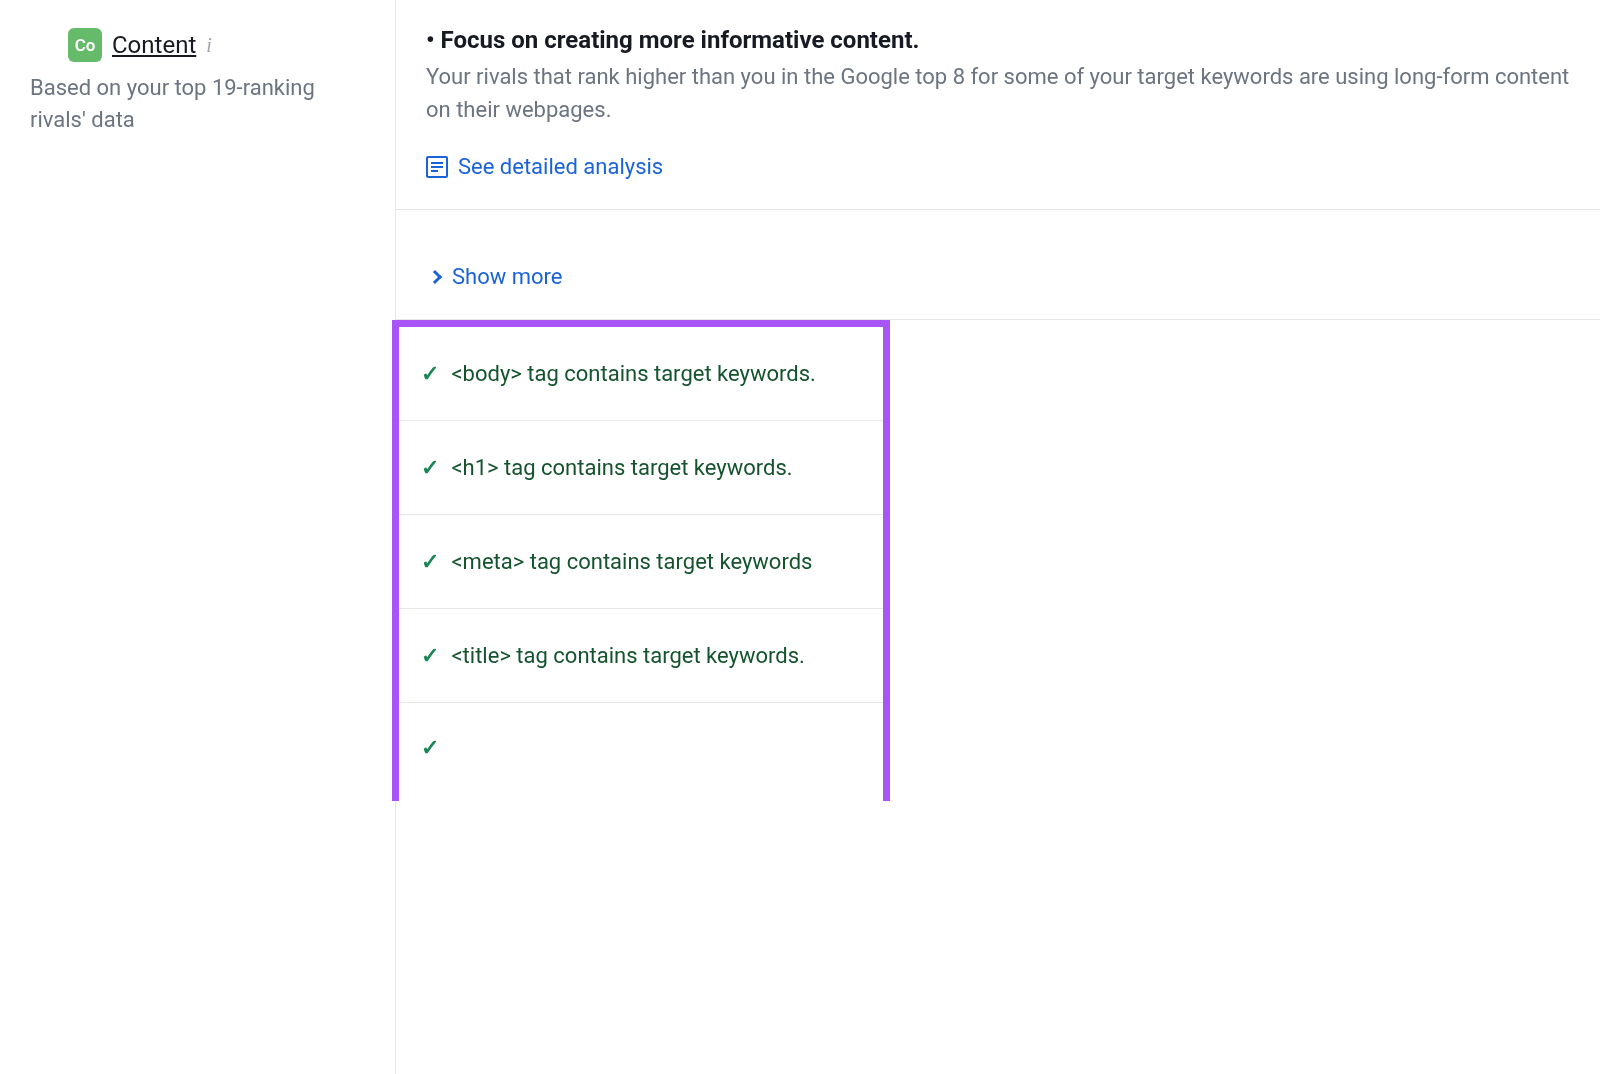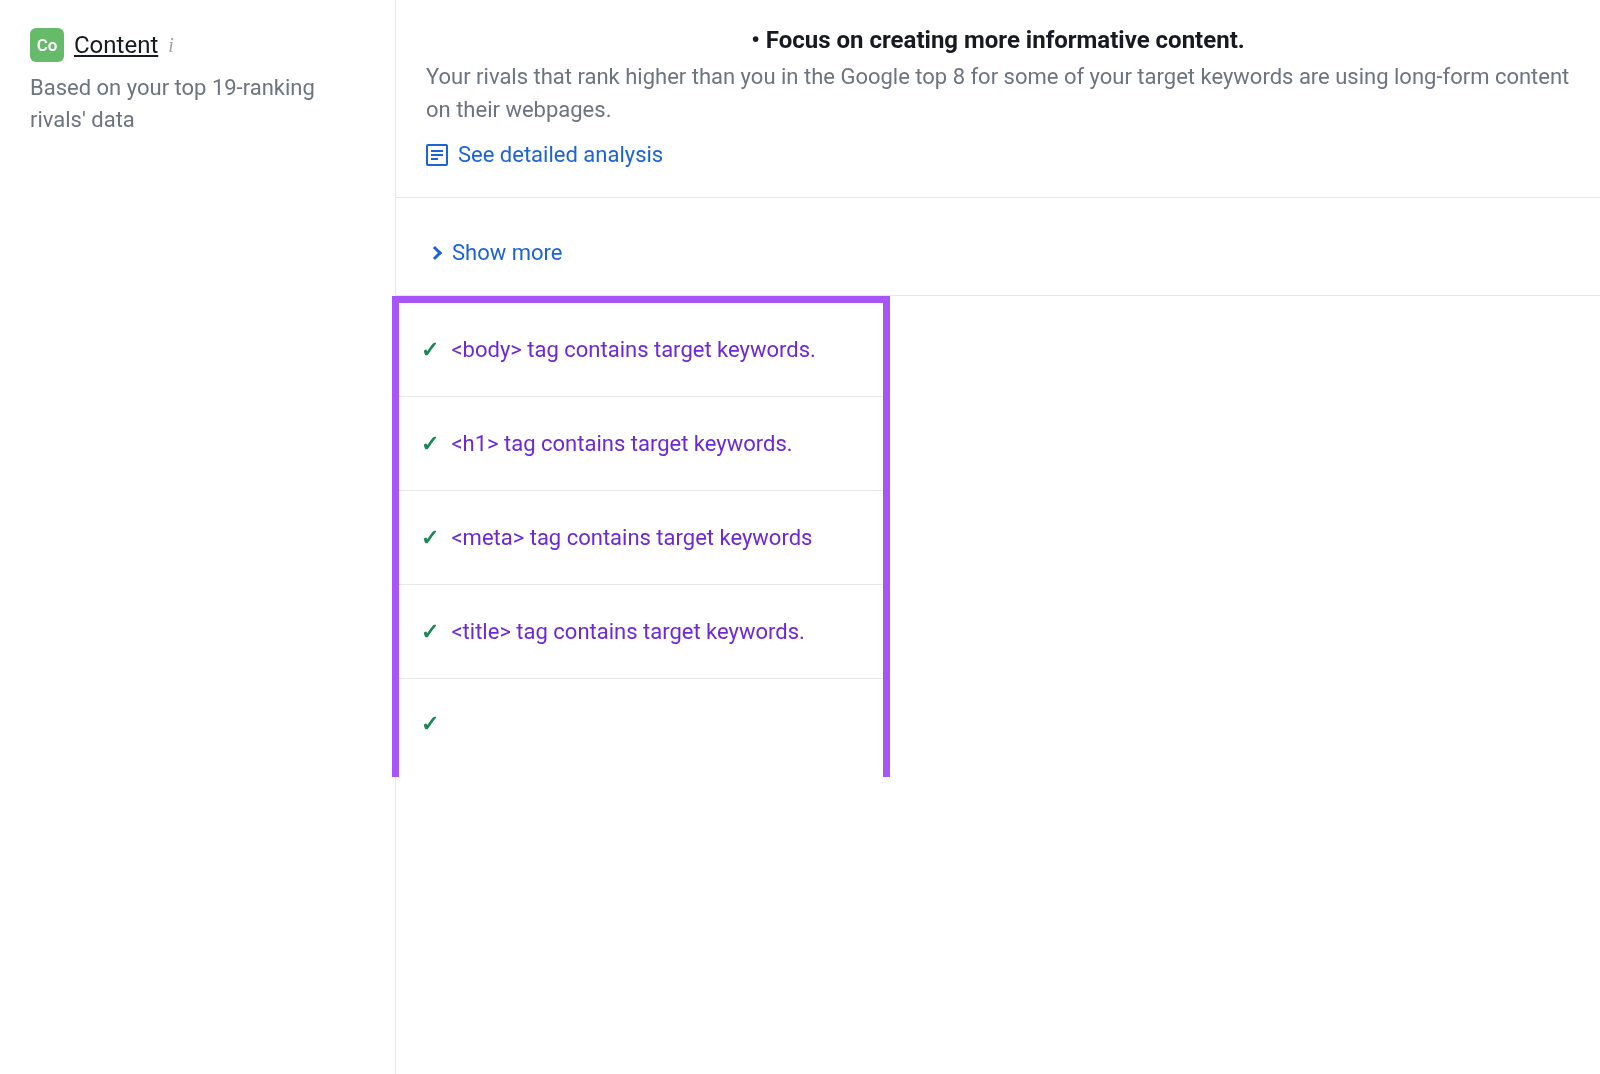--- a/index.html
+++ b/index.html
@@ -31,20 +31,21 @@
       width: 34px;
       height: 34px;
       background: #66bb6a;
       border-radius: 6px;
       display: flex;
       align-items: center;
       justify-content: center;
       color: #fff;
       font-weight: 600;
       font-size: 17px;
+      margin-left: 38px;
     }
     .sidebar-title {
       font-size: 24px;
       font-weight: 400;
       color: #171a22;
       text-decoration: underline;
     }
     .info-icon {
       color: #a0a4ab;
       font-size: 20px;
@@ -63,35 +64,34 @@
     }
     .section {
       padding: 26px 30px 30px 30px;
       border-bottom: 1px solid #e5e7eb;
     }
     .section-heading {
       font-size: 24px;
       font-weight: 700;
       color: #171a22;
       margin-bottom: 6px;
-      text-align: center;
     }
     .bullet {
       font-weight: 700;
     }
     .section-body {
       color: #6c7480;
       font-size: 22px;
       line-height: 1.5;
     }
     .section-link {
       display: flex;
       align-items: center;
       gap: 10px;
-      margin-top: 16px;
+      margin-top: 28px;
       color: #1a63d9;
       font-size: 22px;
       cursor: pointer;
       width: fit-content;
     }
     .link-icon-box {
       width: 22px;
       height: 22px;
       border: 2.5px solid #1a63d9;
       border-radius: 2px;
@@ -137,21 +137,21 @@
       padding-bottom: 42px;
     }
     .checkmark {
       color: #1a8754;
       font-size: 22px;
       font-weight: 700;
       line-height: 1;
       flex-shrink: 0;
     }
     .check-text {
-      color: #6d28d9;
+      color: #14532d;
       font-size: 22px;
     }
   </style>
 </head>
 <body>
 
 <div class="sidebar">
   <div class="sidebar-header">
     <div class="badge">Co</div>
     <div class="sidebar-title">Content</div>

